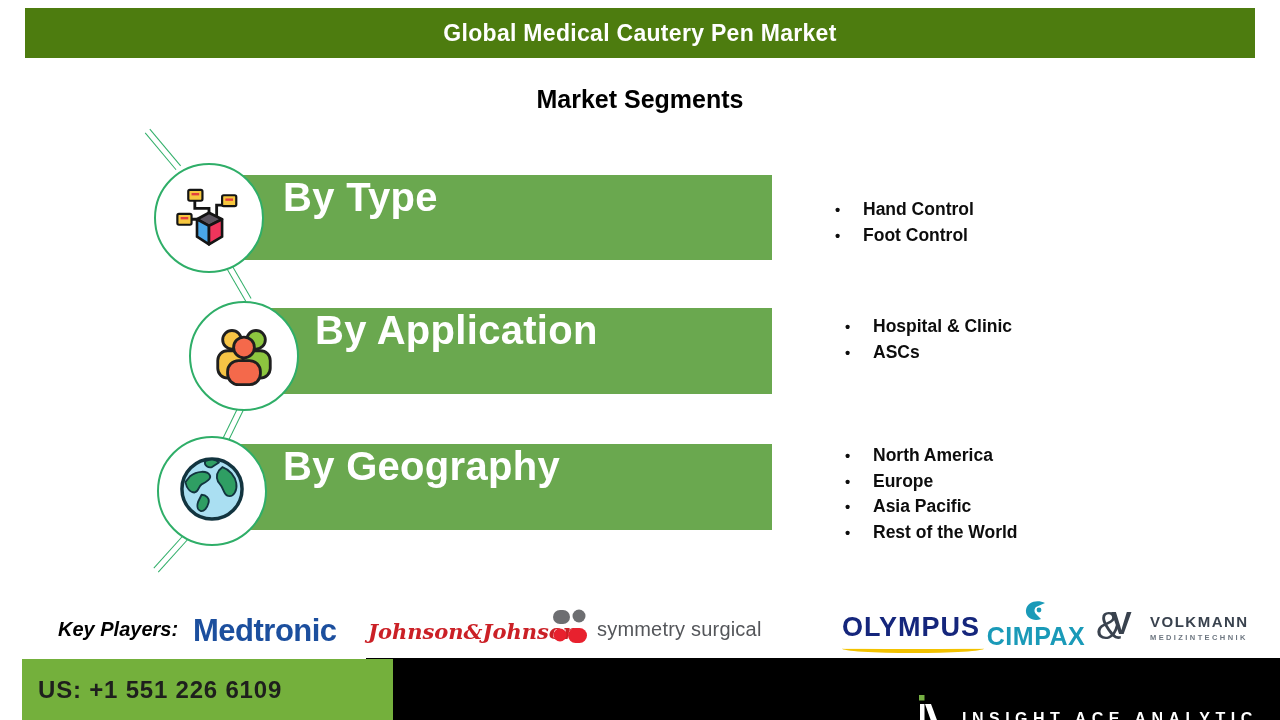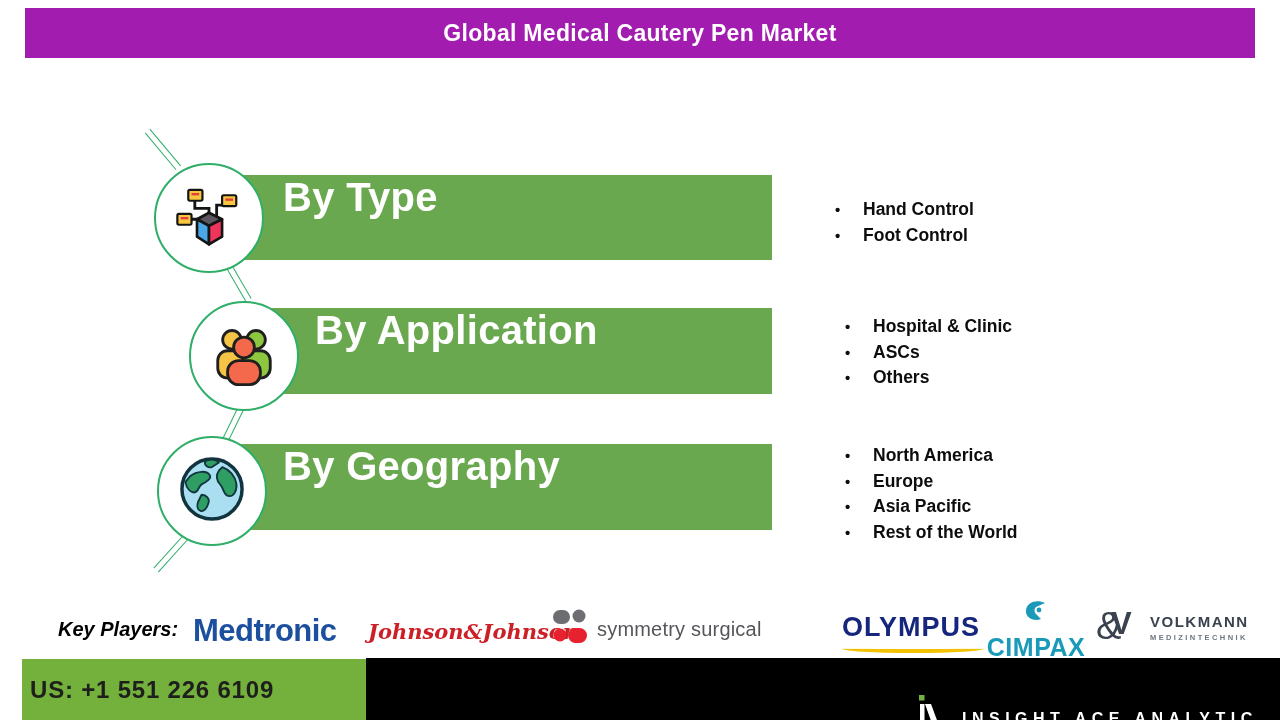--- a/index.html
+++ b/index.html
@@ -5,21 +5,21 @@
   * { margin:0; padding:0; box-sizing:border-box; }
   html,body { background:#ffffff; }
   .stage {
     position:relative; width:1280px; height:720px; overflow:hidden;
     background:#ffffff; font-family:"Liberation Sans", sans-serif;
   }
 
   
   .header-bar {
     position:absolute; left:25px; top:8px; width:1230px; height:50px;
-    background:#a21caf; display:flex; align-items:center; justify-content:center;
+    background:#4d7c0f; display:flex; align-items:center; justify-content:center;
   }
   .header-title { color:#ffffff; font-size:23px; font-weight:bold; letter-spacing:0.3px; }
   .subtitle {
     position:absolute; left:0; top:85px; width:1280px; text-align:center;
     color:#000000; font-size:25px; font-weight:bold;
   }
 
   
   .connector {
     position:absolute; width:7px;
@@ -76,49 +76,50 @@
   .logo-symmetry { position:absolute; left:551px; top:608px; display:flex; align-items:center; gap:8px; }
   .logo-symmetry-text { font-size:20px; color:#54565a; letter-spacing:0.2px; }
   .logo-olympus { position:absolute; left:842px; top:612px; }
   .logo-olympus-text { font-size:27px; font-weight:800; color:#15267c; letter-spacing:1px; }
   .oly-swoosh {
     width:142px; height:9px; margin-top:1px;
     border-bottom:4px solid #f2c200; border-radius:50%;
   }
   .logo-cimpax { position:absolute; left:976px; top:600px; width:120px; text-align:center; }
   .cimpax-icon-wrap { height:22px; display:flex; justify-content:center; }
-  .logo-cimpax-text { font-size:25px; font-weight:800; color:#1a9ab8; letter-spacing:0.5px; margin-top:11px; }
+  .logo-cimpax-text { font-size:25px; font-weight:800; color:#1a9ab8; letter-spacing:0.5px; margin-top:0; }
   .logo-volkmann { position:absolute; left:1096px; top:604px; display:flex; align-items:center; gap:6px; }
   .volkmann-mark { position:relative; width:48px; height:46px; color:#39424e; }
   .volkmann-amp { position:absolute; left:0; top:1px; font-size:38px; font-weight:400; }
   .volkmann-vee { position:absolute; left:15px; top:2px; font-size:31px; font-weight:800; }
   .volkmann-name { font-size:15px; font-weight:800; color:#39424e; letter-spacing:1.5px; }
   .volkmann-sub { font-size:7.5px; font-weight:bold; color:#6d7680; letter-spacing:2.4px; margin-top:3px; }
 
   
   .footer-black { position:absolute; left:366px; top:658px; width:914px; height:62px; background:#000000; }
   .footer-green {
-    position:absolute; left:22px; top:659px; width:344px; height:61px; background:#74b03c;
-    display:flex; align-items:center; padding-left:8px;
+    position:absolute; left:22px; top:659px; width:371px; height:61px; background:#74b03c;
+    display:flex; align-items:center; padding-left:16px;
     color:#1e1f1d; font-weight:bold; font-size:24px; letter-spacing:0.8px;
   }
   .footer-brand {
     position:absolute; left:918px; top:658px; height:62px;
     display:flex; align-items:center; gap:17px;margin-top:30px;
   }
   .brand-text { color:#ffffff; font-size:16px; font-weight:bold; letter-spacing:5.5px; white-space:nowrap; }
 </style>
 </head>
 <body>
 
 <div class="stage">
 
   <div class="header-bar">
     <div class="header-title">Global Medical Cautery Pen Market</div>
   </div>
+  <div class="subtitle">Market Segments</div>
 
   <div class="connector" id="conn1"></div>
   <div class="connector" id="conn2"></div>
   <div class="connector" id="conn3"></div>
   <div class="connector" id="conn4"></div>
 
   <div class="banner" id="banner1">
     <span class="banner-label">By Type</span>
   </div>
   <div class="banner" id="banner3">
@@ -196,24 +197,20 @@
 
   <div class="bullets" id="bullets2">
     <div class="bullet-item">
       <span class="bullet-dot"></span>
       <span>Hospital &amp; Clinic</span>
     </div>
     <div class="bullet-item">
       <span class="bullet-dot"></span>
       <span>ASCs</span>
     </div>
-    <div class="bullet-item">
-      <span class="bullet-dot"></span>
-      <span>Others</span>
-    </div>
   </div>
 
   <div class="bullets" id="bullets3">
     <div class="bullet-item">
       <span class="bullet-dot"></span>
       <span>North America</span>
     </div>
     <div class="bullet-item">
       <span class="bullet-dot"></span>
       <span>Europe</span>

